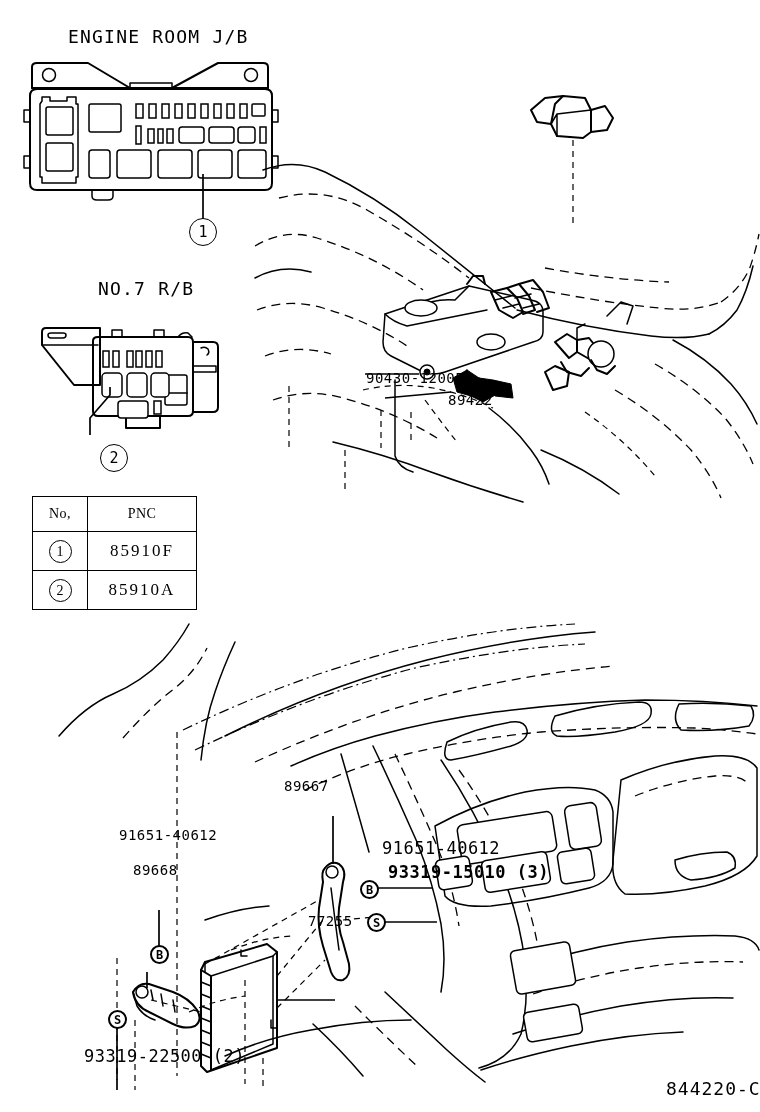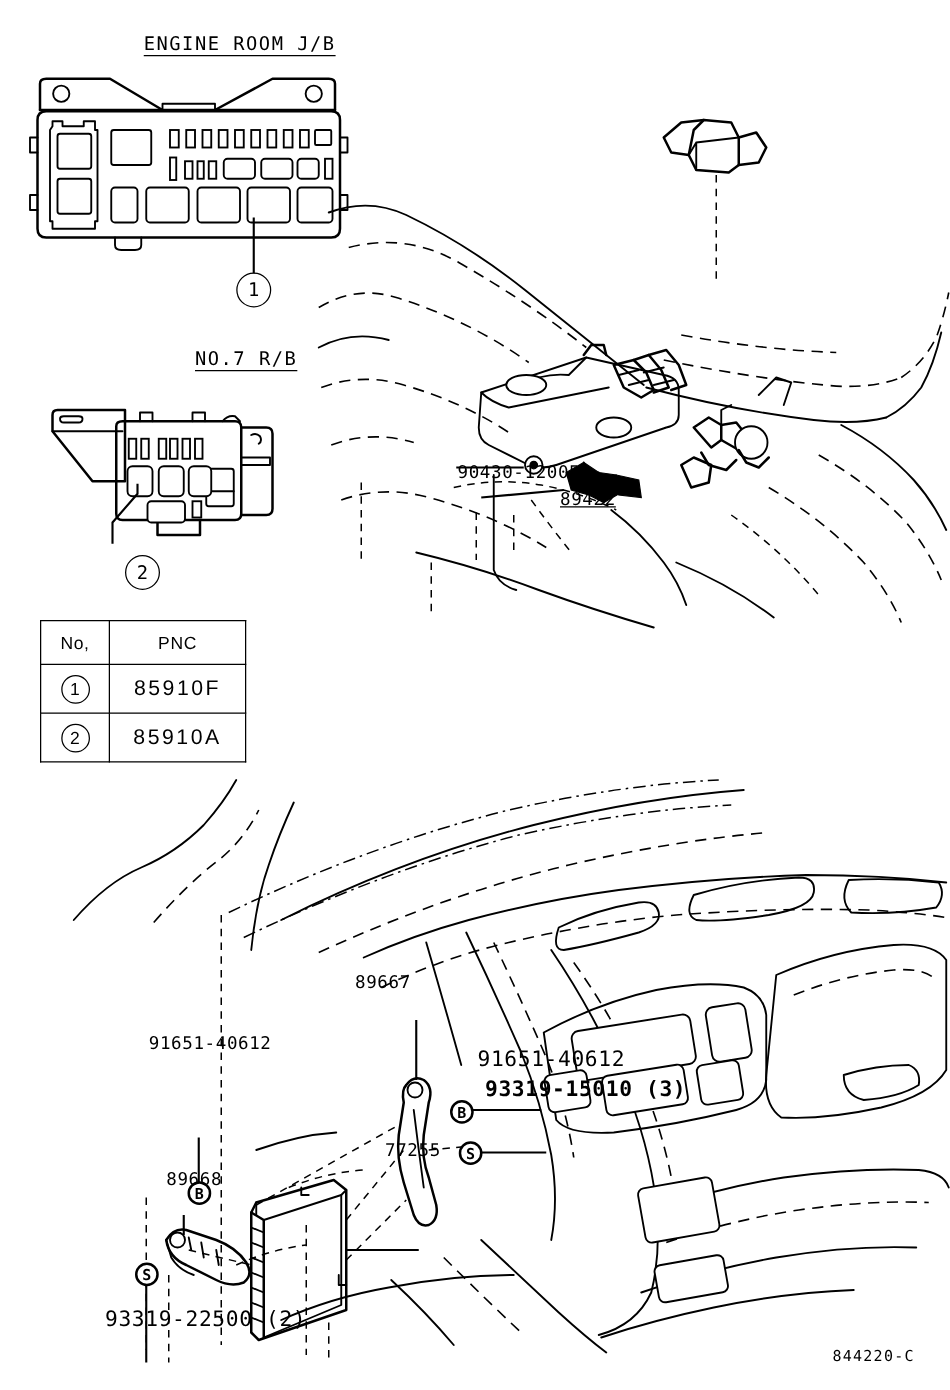--- a/index.html
+++ b/index.html
@@ -20,55 +20,53 @@
   .ln{fill:none;stroke:#000;stroke-width:1.5;stroke-linecap:round;stroke-linejoin:round;}
   .ln2{fill:none;stroke:#000;stroke-width:2;stroke-linecap:round;stroke-linejoin:round;}
   .dash{fill:none;stroke:#000;stroke-width:1.3;stroke-dasharray:9 6;stroke-linecap:butt;}
   .dashs{fill:none;stroke:#000;stroke-width:1.2;stroke-dasharray:6 5;stroke-linecap:butt;}
   .dashd{fill:none;stroke:#000;stroke-width:1.2;stroke-dasharray:10 4 2 4;stroke-linecap:butt;}
   .fillw{fill:#fff;stroke:#000;stroke-width:1.5;}
   .fillb{fill:#000;stroke:#000;stroke-width:1;}
   .lead{fill:none;stroke:#000;stroke-width:1.7;stroke-linecap:butt;}
 
   .hdr{
-    font-size:15px;
+    font-size:18px;
     letter-spacing:1.2px;
-    text-decoration:underline;
     text-underline-offset:4px;
     white-space:nowrap;
-    margin-left:47px;
   }
   .partno{
     font-size:14px;
     letter-spacing:0.5px;
     white-space:nowrap;
   }
   .partno-sm{
     font-size:17px;
     letter-spacing:0.5px;
     white-space:nowrap;
   }
   .drawno{
-    font-size:12px;
+    font-size:18px;
     letter-spacing:1px;
     white-space:nowrap;
   }
   
   #pnc-table{
     position:absolute;
     left:32px; top:496px;
     width:165px;
     border-collapse:collapse;
     background:#fff;
   }
   #pnc-table td,#pnc-table th{
     border:1.6px solid #000;
     text-align:center;
     font-weight:normal;
-    font-family:Liberation Sans, sans-serif;
+    font-family:Liberation Serif, serif;
   }
   #pnc-table th{
     font-size:14px;
     height:32px;
     letter-spacing:0.5px;
   }
   #pnc-table td{
     font-size:17px;
     height:36px;
     letter-spacing:2px;
@@ -155,21 +153,21 @@
       <rect class="fillw" x="138" y="95" width="34" height="28" rx="3"></rect>
       <rect class="fillw" x="178" y="95" width="34" height="28" rx="3"></rect>
       <rect class="fillw" x="218" y="95" width="28" height="28" rx="3"></rect>
 
       <path class="lead" d="M183,119 L183,165"></path>
     </svg>
   </div>
 
   <div class="balloon" style="left:189px;top:218px;">1</div>
 
-  <div class="abs hdr" style="left:109px;top:278px;">NO.7 R/B</div>
+  <div class="abs hdr" style="left:98px;top:278px;">NO.7 R/B</div>
 
   <div class="abs" style="left:30px;top:315px;">
     <svg width="205" height="140" viewBox="0 0 205 140">
 
       <path class="ln2" d="M12,17 Q12,13 16,13 L70,13 L70,26 L70,70 L44,70 L12,30 Z"></path>
       <path class="ln" d="M12,30 L68,30"></path>
       <path class="ln" d="M18,20 Q18,18 21,18 L33,18 Q36,18 36,20 Q36,23 33,23 L21,23 Q18,23 18,20 Z"></path>
 
       <path class="ln2" d="M63,26 Q63,22 68,22 L158,22 Q163,22 163,27 L163,96 Q163,101 158,101 L68,101 Q63,101 63,96 Z"></path>
 
@@ -293,21 +291,21 @@
       <path class="dashs" d="M108,240 Q142,232 178,238 Q210,244 238,258"></path>
       <path class="dashs" d="M126,260 L126,298"></path>
       <path class="dashs" d="M156,262 L156,292"></path>
       <path class="ln" d="M140,230 L140,306 Q144,318 158,322"></path>
       <path class="dashs" d="M170,250 Q186,272 202,292"></path>
       <path class="ln" d="M234,258 Q258,276 276,300 Q288,316 294,334"></path>
     </svg>
   </div>
 
   <div class="abs partno" style="left:366px;top:370px;">90430-12005</div>
-  <div class="abs partno" style="left:448px;top:392px;text-decoration:underline;">89422</div>
+  <div class="abs partno" style="left:448px;top:392px;">89422</div>
 
   <div class="abs" style="left:55px;top:620px;">
     <svg width="705" height="470" viewBox="0 0 705 470">
 
       <path class="ln" d="M4,116 Q30,86 58,74 Q86,62 108,40 Q124,22 134,4"></path>
       <path class="dash" d="M68,118 Q96,86 120,68 Q140,52 152,28"></path>
       <path class="ln" d="M146,140 Q150,100 160,72 Q168,48 180,22"></path>
       <path class="dashs" d="M122,112 L122,456"></path>
 
       <path class="dashd" d="M128,110 Q240,56 352,28 Q440,8 520,4"></path>
@@ -397,19 +395,19 @@
 
   <div class="codecirc" style="left:150px;top:945px;">B</div>
   <div class="codecirc" style="left:360px;top:880px;">B</div>
   <div class="codecirc" style="left:367px;top:913px;">S</div>
   <div class="codecirc" style="left:108px;top:1010px;">S</div>
 
   <div class="abs partno" style="left:284px;top:778px;">89667</div>
   <div class="abs partno" style="left:119px;top:827px;">91651-40612</div>
   <div class="abs partno-sm" style="left:382px;top:838px;">91651-40612</div>
   <div class="abs partno-sm" style="left:388px;top:862px;font-weight:bold;">93319-15010 (3)</div>
-  <div class="abs partno" style="left:133px;top:936px;">89668</div>
+  <div class="abs partno" style="left:133px;top:862px;">89668</div>
   <div class="abs partno" style="left:308px;top:913px;">77255</div>
   <div class="abs partno-sm" style="left:84px;top:1046px;">93319-22500 (2)</div>
 
   <div class="abs drawno" style="left:666px;top:1078px;">844220-C</div>
 
 </div>
 
 </body></html>

